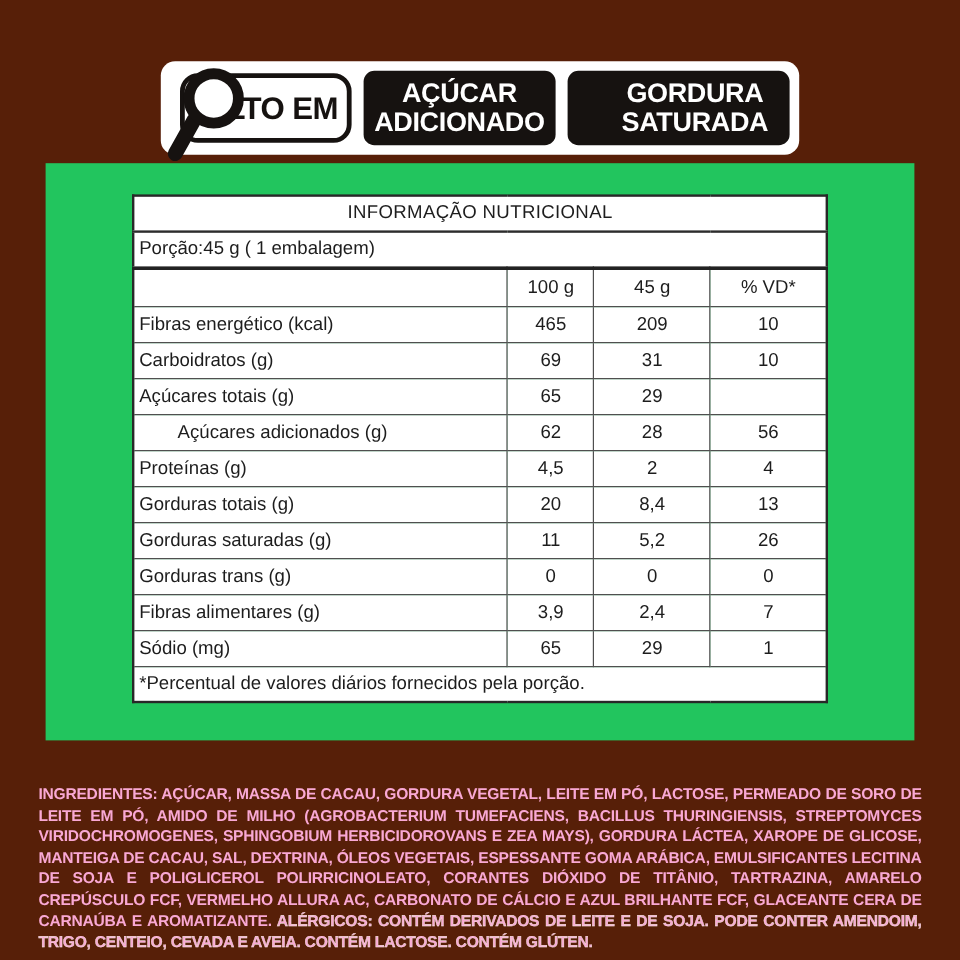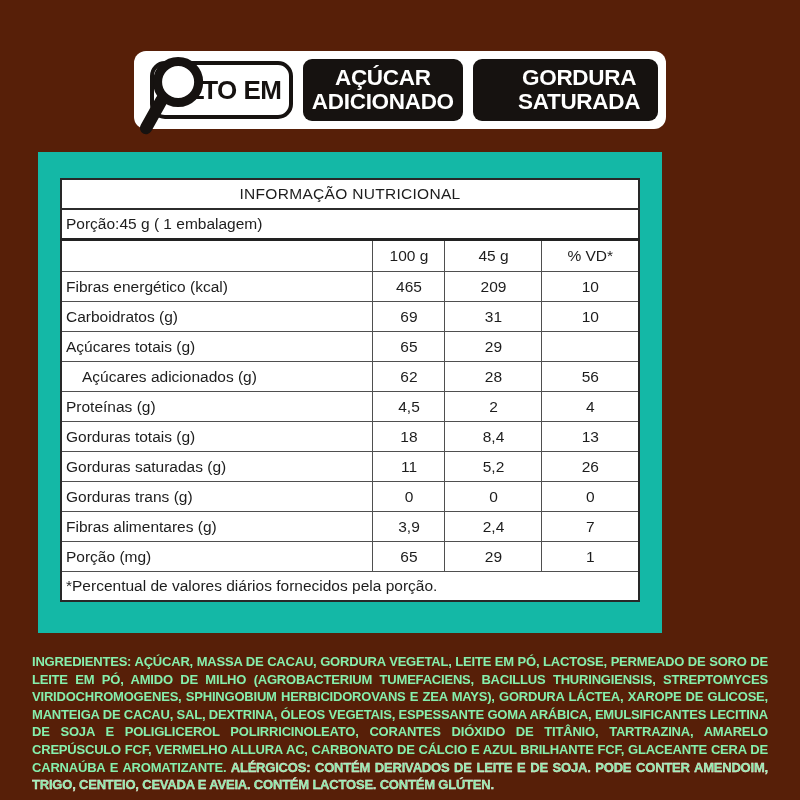--- a/index.html
+++ b/index.html
@@ -34,22 +34,22 @@
     height:62px;display:flex;flex-direction:column;
     align-items:center;justify-content:center;
     line-height:1.08;font-weight:bold;font-size:22.5px;
     letter-spacing:-0.3px;white-space:nowrap;
   }
   .badge-sugar{width:172px;}
   .badge-fat{width:169px;padding-left:27px;}
 
   
   .nutrition-card{
-    position:absolute;left:38px;top:152px;width:624px;height:481px;
-    background:#14b8a6;
+    position:absolute;left:38px;top:136px;width:724px;height:481px;
+    background:#22c55e;
   }
   table.nutrition-table{
     border-collapse:collapse;table-layout:fixed;
     width:578px;margin:26px auto 0 auto;
     border:2px solid #282828;
     color:#1d1d1d;
   }
   .nutrition-table td,.nutrition-table th{
     border:1.5px solid #4f4f4f;
     font-size:15.5px;font-weight:normal;
@@ -61,31 +61,31 @@
     letter-spacing:0.3px;height:30px;
     border-bottom:2px solid #2c2c2c !important;
   }
   .portion-cell{
     text-align:left;padding-left:8px;height:30px;
     border-bottom:3px solid #222222 !important;
   }
   .head-cell{text-align:center;font-weight:bold;height:32px;}
   .label-cell{text-align:left;padding-left:8px;height:30px;}
   .indent-1 .label-cell{margin-top:20px;}
-  .indent-2 .label-cell{padding-left:20px;}
+  .indent-2 .label-cell{padding-left:36px;}
   .num-cell{text-align:center;}
   .footnote-cell{
     font-size:12px;text-align:left;padding:8px 8px 12px 8px;
     border-top:1.5px solid #4f4f4f;
   }
 
   
   .ingredients{
     position:absolute;left:32px;top:640px;width:736px;
-    color:#86efac;font-size:13px;font-weight:bold;
+    color:#f9a8d4;font-size:13px;font-weight:bold;
     line-height:17.6px;text-align:justify;letter-spacing:-0.2px;
   }
   .ingredients .allergens{ -webkit-text-stroke:0.3px #f7f0e7; }
 </style>
 </head>
 <body>
 
 <div class="warning-banner">
 
   <div class="alto-em-badge">
@@ -154,21 +154,21 @@
         <td class="num-cell">56</td>
       </tr>
       <tr>
         <td class="label-cell">Proteínas (g)</td>
         <td class="num-cell">4,5</td>
         <td class="num-cell">2</td>
         <td class="num-cell">4</td>
       </tr>
       <tr>
         <td class="label-cell">Gorduras totais (g)</td>
-        <td class="num-cell">18</td>
+        <td class="num-cell">20</td>
         <td class="num-cell">8,4</td>
         <td class="num-cell">13</td>
       </tr>
       <tr class="indent-1">
         <td class="label-cell">Gorduras saturadas (g)</td>
         <td class="num-cell">11</td>
         <td class="num-cell">5,2</td>
         <td class="num-cell">26</td>
       </tr>
       <tr class="indent-1">
@@ -177,21 +177,21 @@
         <td class="num-cell">0</td>
         <td class="num-cell">0</td>
       </tr>
       <tr>
         <td class="label-cell">Fibras alimentares (g)</td>
         <td class="num-cell">3,9</td>
         <td class="num-cell">2,4</td>
         <td class="num-cell">7</td>
       </tr>
       <tr>
-        <td class="label-cell">Porção (mg)</td>
+        <td class="label-cell">Sódio (mg)</td>
         <td class="num-cell">65</td>
         <td class="num-cell">29</td>
         <td class="num-cell">1</td>
       </tr>
 
       <tr>
         <td class="footnote-cell" colspan="4">*Percentual de valores diários fornecidos pela porção.</td>
       </tr>
     </tbody>
   </table>

